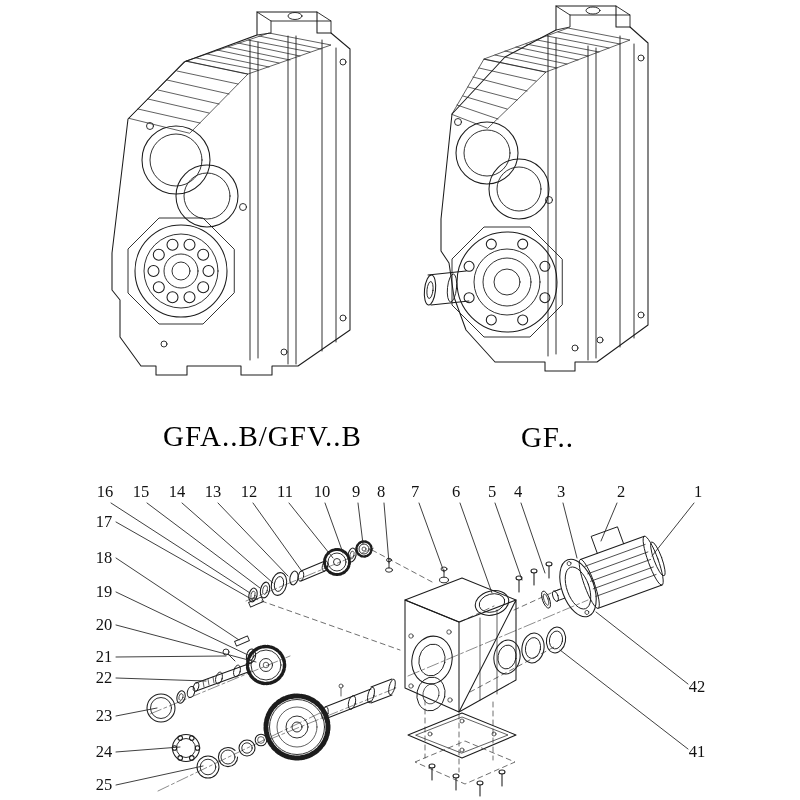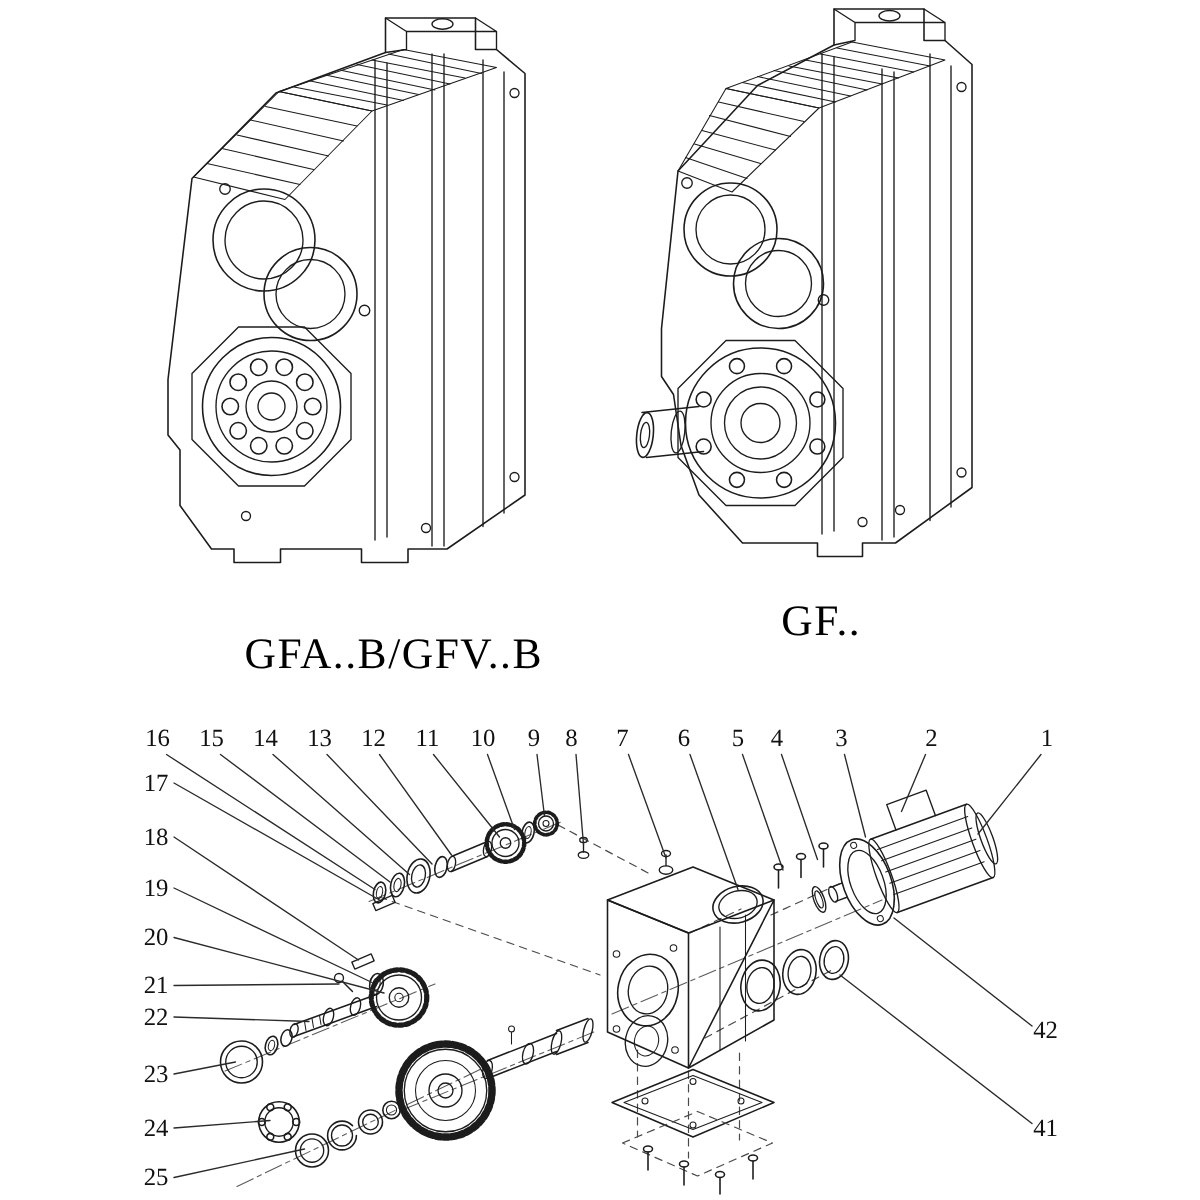--- a/index.html
+++ b/index.html
@@ -23,21 +23,21 @@
   #diagram-svg .teeth-xs { stroke-width:2.5; stroke-dasharray:1.8 1.5; }
   #diagram-svg text { stroke:none; fill:#111111; }
   #diagram-svg .callout-num { font:16.5px "Liberation Serif", serif; text-anchor:middle; }
 
   .model-label {
     position:absolute; text-align:center; color:#000;
     font-family:"Liberation Serif", serif; font-weight:normal;
     font-size:29px; letter-spacing:1px; white-space:nowrap;
   }
   #label-left  { left:90px;  top:420px; width:345px; }
-  #label-right { left:460px; top:398px; width:175px; }
+  #label-right { left:460px; top:421px; width:175px; }
 </style>
 </head>
 <body>
 
 <div class="page">
 
   <svg id="diagram-svg" viewBox="0 0 800 800">
 
     <g>
 

